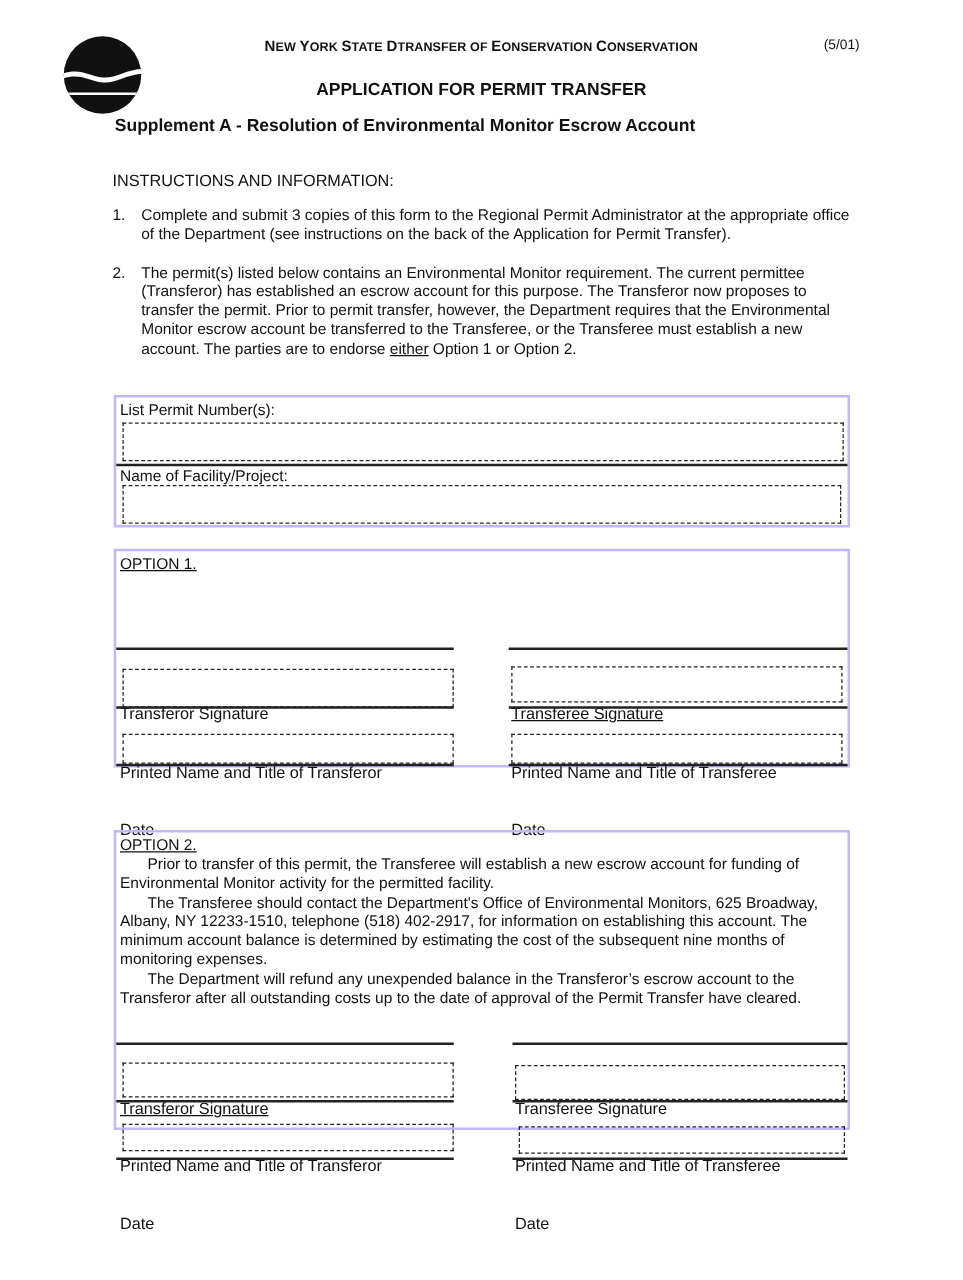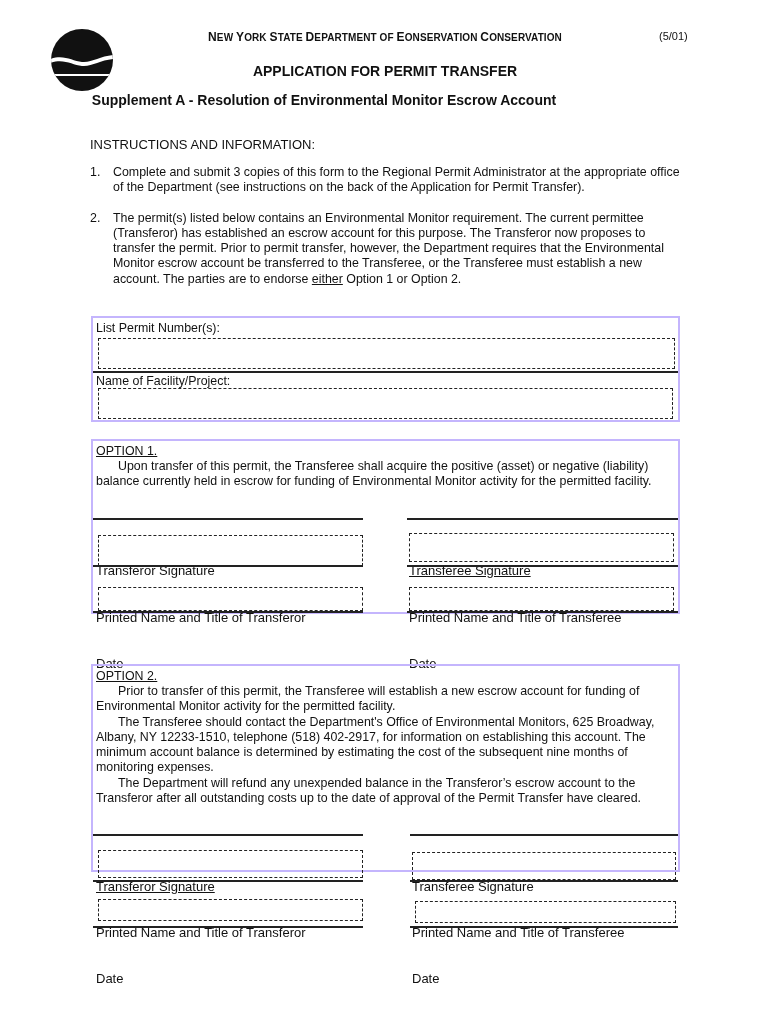--- a/index.html
+++ b/index.html
@@ -35,21 +35,21 @@
   .box { border: 2px solid #c4b5fd; box-sizing: border-box; }
   .permit-box { left: 91px; top: 316px; width: 589px; height: 106px; }
   .permit-box .label { position: absolute; left: 3px; font-size: 12.4px; }
   .dash {
     position: absolute; border: 1.5px dashed #222; box-sizing: border-box;
   }
   .hline { position: absolute; height: 0; border-top: 2px solid #222; }
 
   .opt-box { left: 91px; }
   .opt1 { top: 439px; width: 589px; height: 175px; }
-  .opt2 { top: 664px; width: 589px; height: 208px; }
+  .opt2 { top: 664px; width: 589px; height: 240px; }
   .opt-title { position: absolute; left: 3px; font-size: 12.4px; text-decoration: underline; }
   .opt-text { position: absolute; left: 3px; width: 580px; font-size: 12.4px; line-height: 15.3px; }
   .opt-text p { margin: 0; }
   .indent { display: inline-block; width: 22px; }
   .field-label { position: absolute; font-size: 13px; margin-top: 42px; }
 </style>
 </head>
 <body>
 
 <div class="abs logo">
@@ -61,21 +61,21 @@
       </defs>
     <g clip-path="url(#c)">
       <rect x="0" y="0" width="64" height="64" fill="#111"></rect>
       <path d="M0 31 C 14 26, 22 33, 32 34 C 42 35, 50 28, 64 27 L 64 31 C 50 32, 42 39, 32 38 C 22 37, 14 30, 0 35 Z" fill="#fff"></path>
       <rect x="0" y="46" width="64" height="2" fill="#fff"></rect>
     </g>
   </svg>
 </div>
 
 <div class="abs agency">
-  <span class="big">N</span><span>EW </span><span class="big">Y</span><span>ORK </span><span class="big">S</span><span>TATE </span><span class="big">D</span><span>EPARTMENT OF </span><span class="big">E</span><span>ONSERVATION </span><span class="big">C</span><span>ONSERVATION</span>
+  <span class="big">N</span><span>EW </span><span class="big">Y</span><span>ORK </span><span class="big">S</span><span>TATE </span><span class="big">D</span><span>TRANSFER OF </span><span class="big">E</span><span>ONSERVATION </span><span class="big">C</span><span>ONSERVATION</span>
 </div>
 <div class="abs version">(5/01)</div>
 
 <div class="abs title">APPLICATION FOR PERMIT TRANSFER</div>
 <div class="abs subtitle">Supplement A - Resolution of Environmental Monitor Escrow Account</div>
 
 <div class="abs instr-head">INSTRUCTIONS AND INFORMATION:</div>
 <div class="abs instr">
   <div class="item">
     <span class="num">1.</span>
@@ -90,23 +90,20 @@
 <div class="abs box permit-box">
   <div class="label" style="top:3px;">List Permit Number(s):</div>
   <div class="dash" style="left:5px; top:20px; width:577px; height:31px;"></div>
   <div class="hline" style="left:0; top:53px; width:585px;"></div>
   <div class="label" style="top:56px;">Name of Facility/Project:</div>
   <div class="dash" style="left:5px; top:70px; width:575px; height:31px;"></div>
 </div>
 
 <div class="abs box opt-box opt1">
   <div class="opt-title" style="top:3px;">OPTION 1.</div>
-  <div class="opt-text" style="top:18px;">
-    <p><span class="indent"></span><span>Upon transfer of this permit, the Transferee shall acquire the positive (asset) or negative (liability) balance currently held in escrow for funding of Environmental Monitor activity for the permitted facility.</span></p>
-  </div>
 
   <div class="hline" style="left:0; top:77px; width:270px;"></div>
   <div class="hline" style="left:314px; top:77px; width:271px;"></div>
 
   <div class="field-label" style="left:3px; top:80px;">Transferor Signature</div>
   <div class="dash" style="left:5px; top:94px; width:265px; height:31px;"></div>
   <div class="field-label" style="left:316px; top:80px; text-decoration: underline;">Transferee Signature</div>
   <div class="dash" style="left:316px; top:92px; width:265px; height:29px;"></div>
 
   <div class="hline" style="left:0; top:124px; width:270px;"></div>

